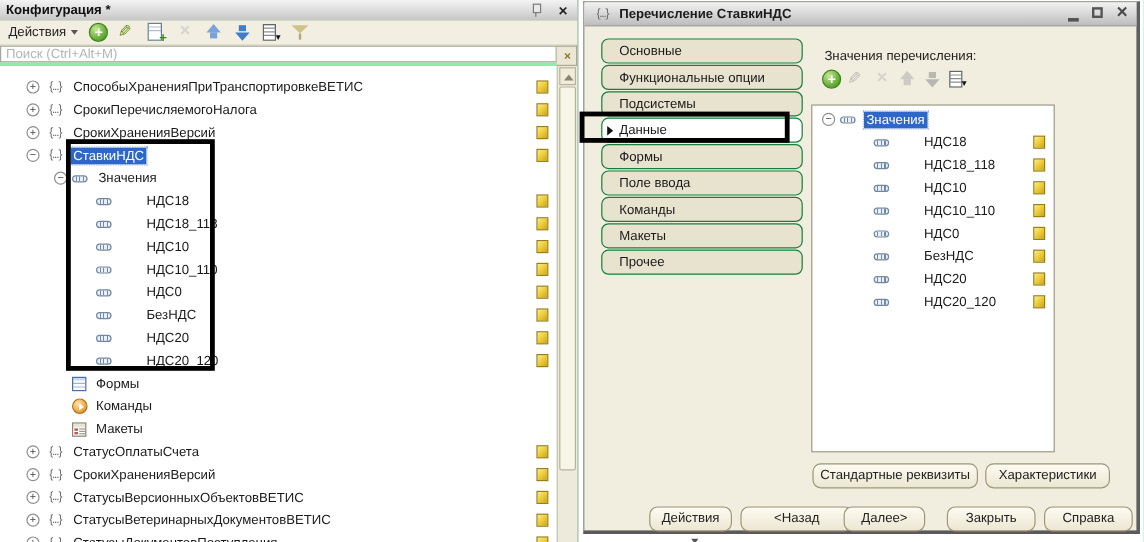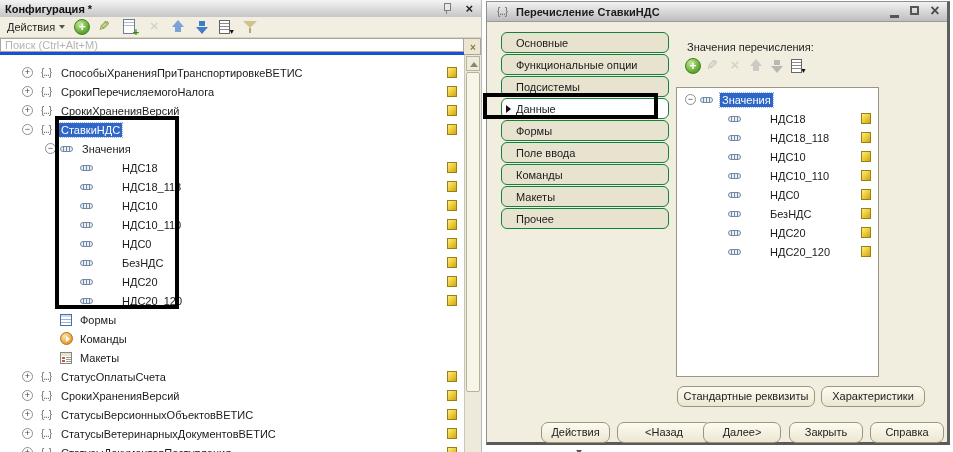--- a/index.html
+++ b/index.html
@@ -2,21 +2,21 @@
 <html><head>
 <meta charset="utf-8">
 <style>
   html,body{margin:0;padding:0;}
   body{width:953px;height:452px;overflow:hidden;background:#fff;
        font-family:"Liberation Sans","DejaVu Sans",sans-serif;font-size:11px;color:#1a1a1a;
        position:relative;}
   .screen{position:absolute;inset:0;}
 
   
-  .panel{position:absolute;left:0;top:0;width:481px;height:452px;background:#1d4ed8;border-right:1px solid #b9b9b9;}
+  .panel{position:absolute;left:0;top:0;width:481px;height:452px;background:#86efac;border-right:1px solid #b9b9b9;}
   .panel-titlebar{position:absolute;left:0;top:0;width:100%;height:17px;
       background:linear-gradient(#f4f4f4,#c6c6c6);border-bottom:1px solid #9d9d9d;
       display:flex;align-items:center;}
   .panel-title{font-weight:bold;padding-left:5px;color:#111;}
   .panel-titlebar .spacer{flex:1}
   .pin-icon{width:8px;height:11px;position:relative;margin-right:14px;}
   .pin-icon::before{content:"";position:absolute;left:1px;top:0;width:5px;height:6px;border:1px solid #7c7c7c;background:#e8e8e8;}
   .pin-icon::after{content:"";position:absolute;left:3px;top:7px;width:1px;height:4px;background:#7c7c7c;}
   .close-glyph{font-weight:bold;font-size:13px;color:#222;line-height:17px;margin-right:8px;cursor:default;}
 
@@ -354,20 +354,20 @@
           <span class="tlabel">НДС20_120</span>
           <span class="cube-icon"></span>
         </div>
       </div>
 
     <button class="btn" style="left:190px;top:384px;width:138px;">Стандартные реквизиты</button>
     <button class="btn" style="left:334px;top:384px;width:104px;">Характеристики</button>
 
     <button class="btn" style="left:54px;top:420px;width:69px;"><span>Действия</span><i class="caret-down"></i></button>
     <button class="btn" style="left:130px;top:420px;width:94px;">&lt;Назад</button>
-    <button class="btn" style="left:216px;top:420px;width:78px;">Далее&gt;</button>
+    <button class="btn" style="left:216px;top:420px;width:68px;">Далее&gt;</button>
     <button class="btn" style="left:302px;top:420px;width:74px;">Закрыть</button>
     <button class="btn" style="left:383px;top:420px;width:74px;">Справка</button>
   </section>
 
   <div class="annot annot-tree"></div>
   <div class="annot annot-tab"></div>
 </div>
 
 </body></html>

